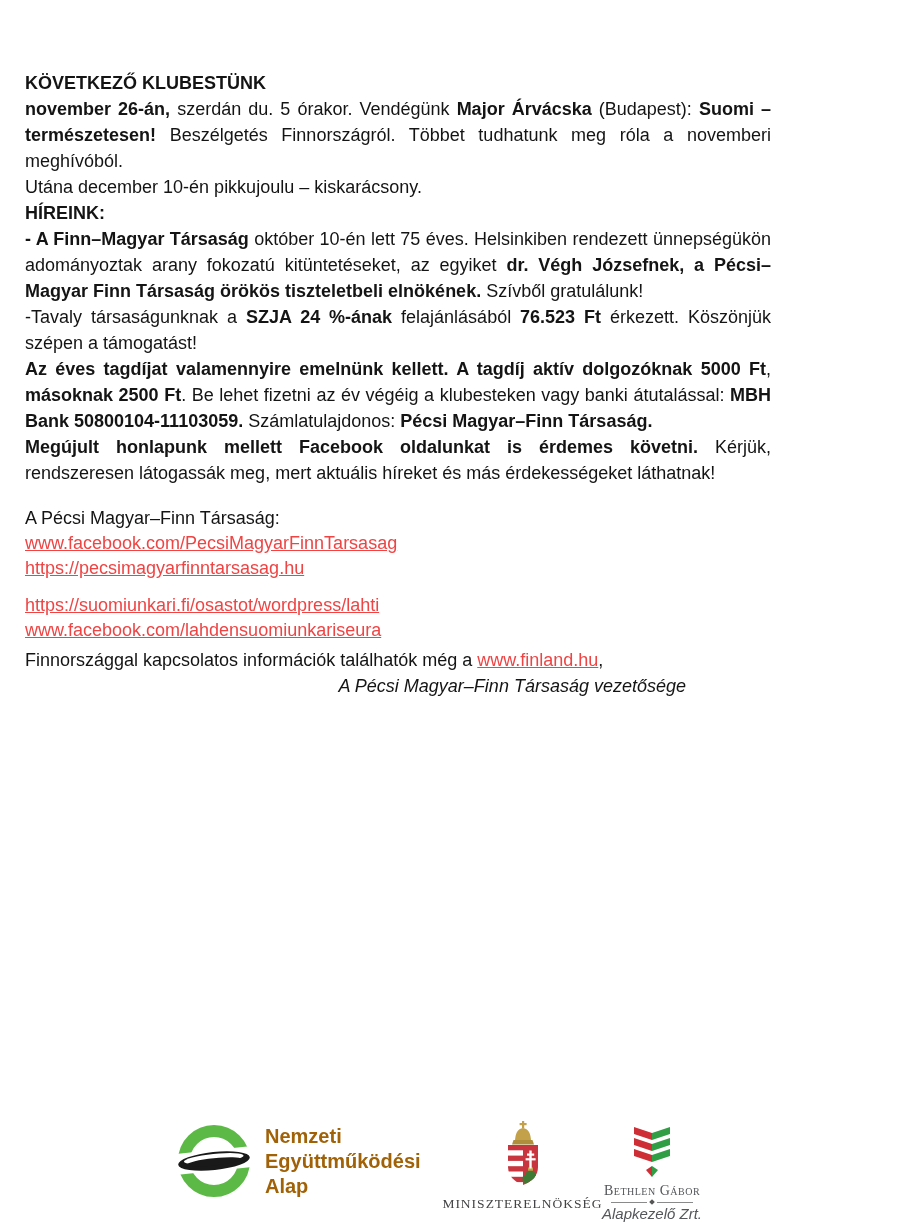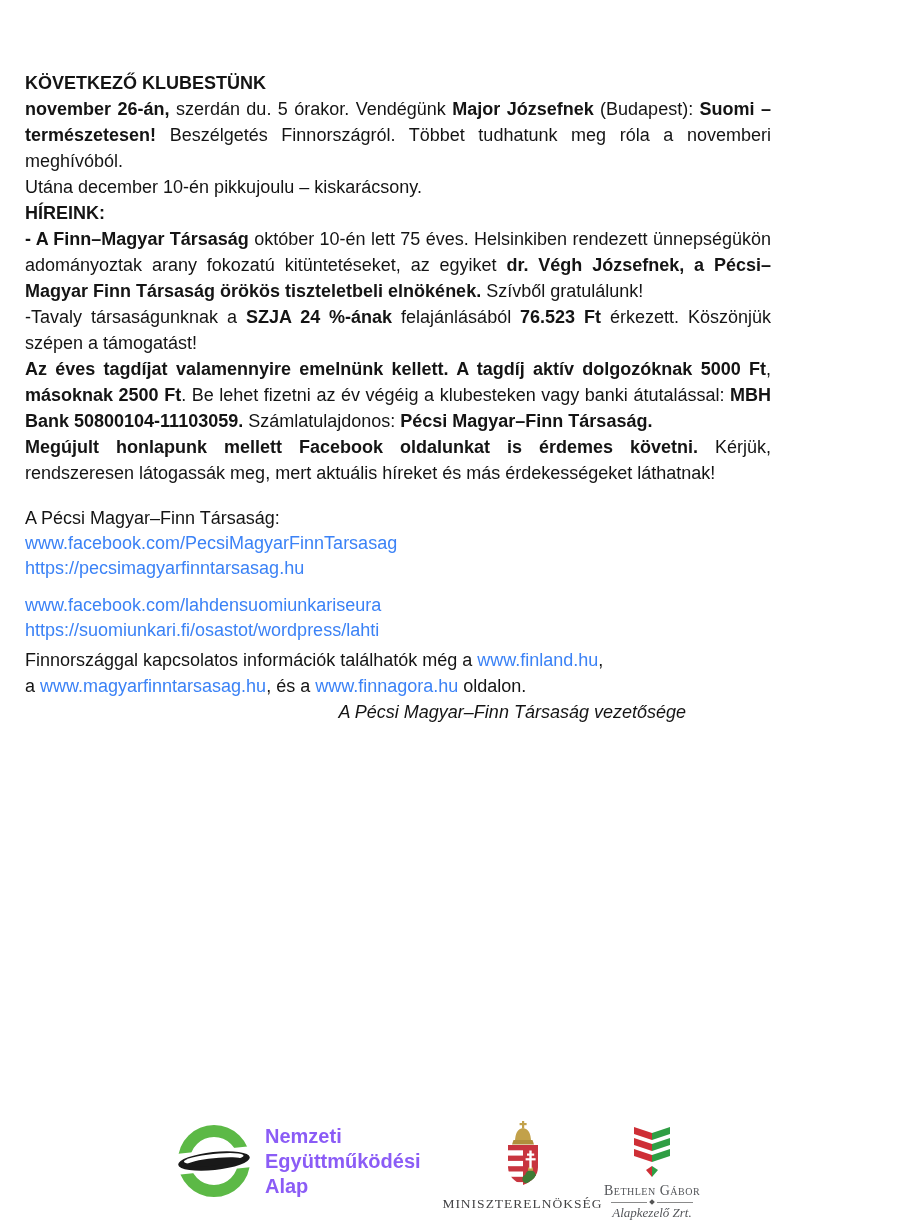--- a/index.html
+++ b/index.html
@@ -12,72 +12,71 @@
   .p-utana{margin-top:24px;}
   .p-hireink{margin-top:50px;}
   .p-news1{margin-top:24px;}
   .p-news2{margin-top:23px;}
   .p-fees{margin-top:50px;}
   .p-fb{margin-top:22px;}
   .linkblock{margin-top:20px;line-height:25px;}
   .linkblock.tight{margin-top:12px;}
   .p-moreinfo{margin-top:4px;}
   .p-signature{margin-top:34px;font-style:italic;text-align:right;padding-right:85px;}
-  a.doclink{color:#3b82f6;cursor:pointer;}
+  a.doclink{color:#ef4444;text-decoration:underline;cursor:pointer;}
   
   .footer{position:absolute;left:0;top:1115px;width:900px;height:108px;}
   .nea{position:absolute;left:176px;top:8px;display:flex;align-items:center;gap:13px;}
-  .nea-text{font-weight:bold;font-size:20px;line-height:25px;color:#8b5cf6;}
+  .nea-text{font-weight:bold;font-size:20px;line-height:25px;color:#a16207;}
   .ministry{position:absolute;left:440px;top:6px;width:165px;text-align:center;}
   .ministry-label{margin-top:3px;font-family:"Liberation Serif",serif;font-variant:small-caps;
                   font-size:13.5px;letter-spacing:1px;color:#434345;white-space:nowrap;}
   .bethlen{position:absolute;left:600px;top:10px;width:104px;text-align:center;}
   .bethlen-name{font-family:"Liberation Serif",serif;font-variant:small-caps;font-size:14px;
                 letter-spacing:0.5px;color:#54565a;white-space:nowrap;}
   .beth-sep{display:flex;align-items:center;gap:3px;width:82px;margin:1px auto 1px auto;}
   .beth-sep .line{flex:1;height:1px;background:#8a8a8a;}
   .beth-sep .diamond{width:4px;height:4px;background:#555;transform:rotate(45deg);}
-  .bethlen-sub{font-family:Liberation Serif, serif;font-style:italic;font-size:13px;color:#54565a;}
+  .bethlen-sub{font-family:Liberation Sans, sans-serif;font-style:italic;font-size:15px;color:#54565a;}
 </style>
 </head>
 <body>
 
 <div class="page">
   <div class="doc">
 
     <p><b>KÖVETKEZŐ KLUBESTÜNK</b></p>
 
-    <p class="just"><b>november 26-án,</b><span> szerdán du. 5 órakor. Vendégünk </span><b>Major Józsefnek</b><span> (Budapest): </span><b>Suomi – természetesen!</b><span> Beszélgetés Finnországról. Többet tudhatunk meg róla a novemberi meghívóból.</span></p>
+    <p class="just"><b>november 26-án,</b><span> szerdán du. 5 órakor. Vendégünk </span><b>Major Árvácska</b><span> (Budapest): </span><b>Suomi – természetesen!</b><span> Beszélgetés Finnországról. Többet tudhatunk meg róla a novemberi meghívóból.</span></p>
 
     <p class="p-utana">Utána december 10-én pikkujoulu – kiskarácsony.</p>
 
     <p class="p-hireink"><b>HÍREINK:</b></p>
 
     <p class="just p-news1"><b>- A Finn–Magyar Társaság</b><span> október 10-én lett 75 éves. Helsinkiben rendezett ünnepségükön adományoztak arany fokozatú kitüntetéseket, az egyiket  </span><b>dr. Végh Józsefnek, a Pécsi–Magyar Finn Társaság örökös tiszteletbeli elnökének.</b><span> Szívből gratulálunk!</span></p>
 
     <p class="just p-news2"><span>-Tavaly társaságunknak a </span><b>SZJA 24 %-ának</b><span> felajánlásából </span><b>76.523 Ft</b><span> érkezett. Köszönjük szépen a támogatást!</span></p>
 
     <p class="just p-fees"><b>Az éves tagdíjat valamennyire emelnünk kellett. A tagdíj aktív dolgozóknak 5000 Ft</b><span>, </span><b>másoknak 2500 Ft</b><span>. Be lehet fizetni az év végéig a klubesteken vagy banki átutalással: </span><b>MBH Bank 50800104-11103059.</b><span> Számlatulajdonos: </span><b>Pécsi Magyar–Finn Társaság.</b></p>
 
     <p class="just p-fb"><b>Megújult honlapunk mellett Facebook oldalunkat is érdemes követni.</b><span> Kérjük, rendszeresen látogassák meg, mert aktuális híreket és más érdekességeket láthatnak!</span></p>
 
     <div class="linkblock">
       <div>A Pécsi Magyar–Finn Társaság:</div>
       <div><a class="doclink">www.facebook.com/PecsiMagyarFinnTarsasag</a></div>
       <div><a class="doclink">https://pecsimagyarfinntarsasag.hu</a></div>
     </div>
 
     <div class="linkblock tight">
+      <div><a class="doclink">https://suomiunkari.fi/osastot/wordpress/lahti</a></div>
       <div><a class="doclink">www.facebook.com/lahdensuomiunkariseura</a></div>
-      <div><a class="doclink">https://suomiunkari.fi/osastot/wordpress/lahti</a></div>
     </div>
 
     <div class="p-moreinfo">
       <div><span>Finnországgal kapcsolatos információk találhatók még a </span><a class="doclink">www.finland.hu</a><span>,</span></div>
-      <div><span>a </span><a class="doclink">www.magyarfinntarsasag.hu</a><span>, és a </span><a class="doclink">www.finnagora.hu</a><span> oldalon.</span></div>
     </div>
 
     <p class="p-signature">A Pécsi Magyar–Finn Társaság vezetősége</p>
   </div>
 
   <div class="footer">
 
     <div class="nea">
       <svg width="76" height="76" viewBox="0 0 76 76">
         <circle cx="38" cy="38" r="30" fill="none" stroke="#5CB946" stroke-width="12"></circle>

